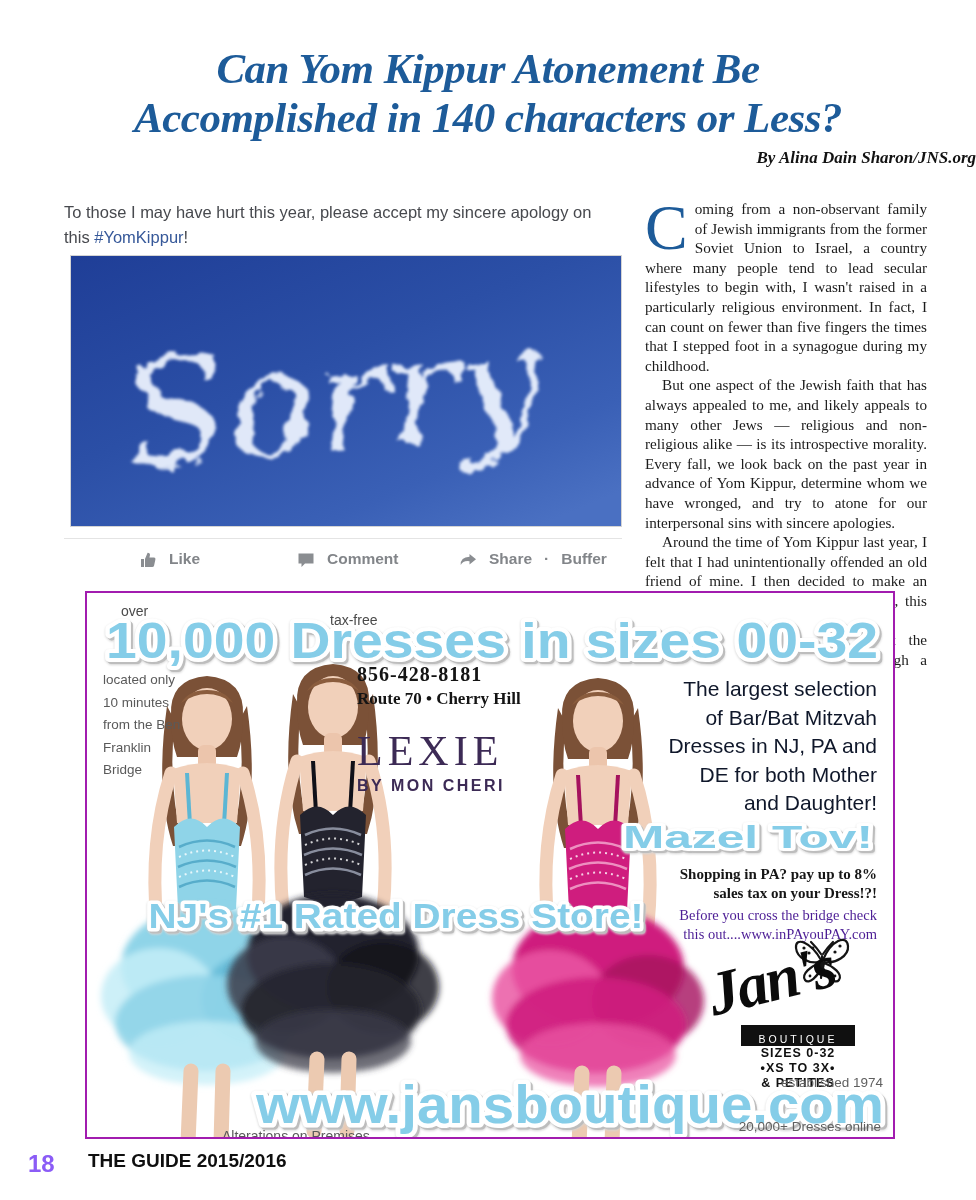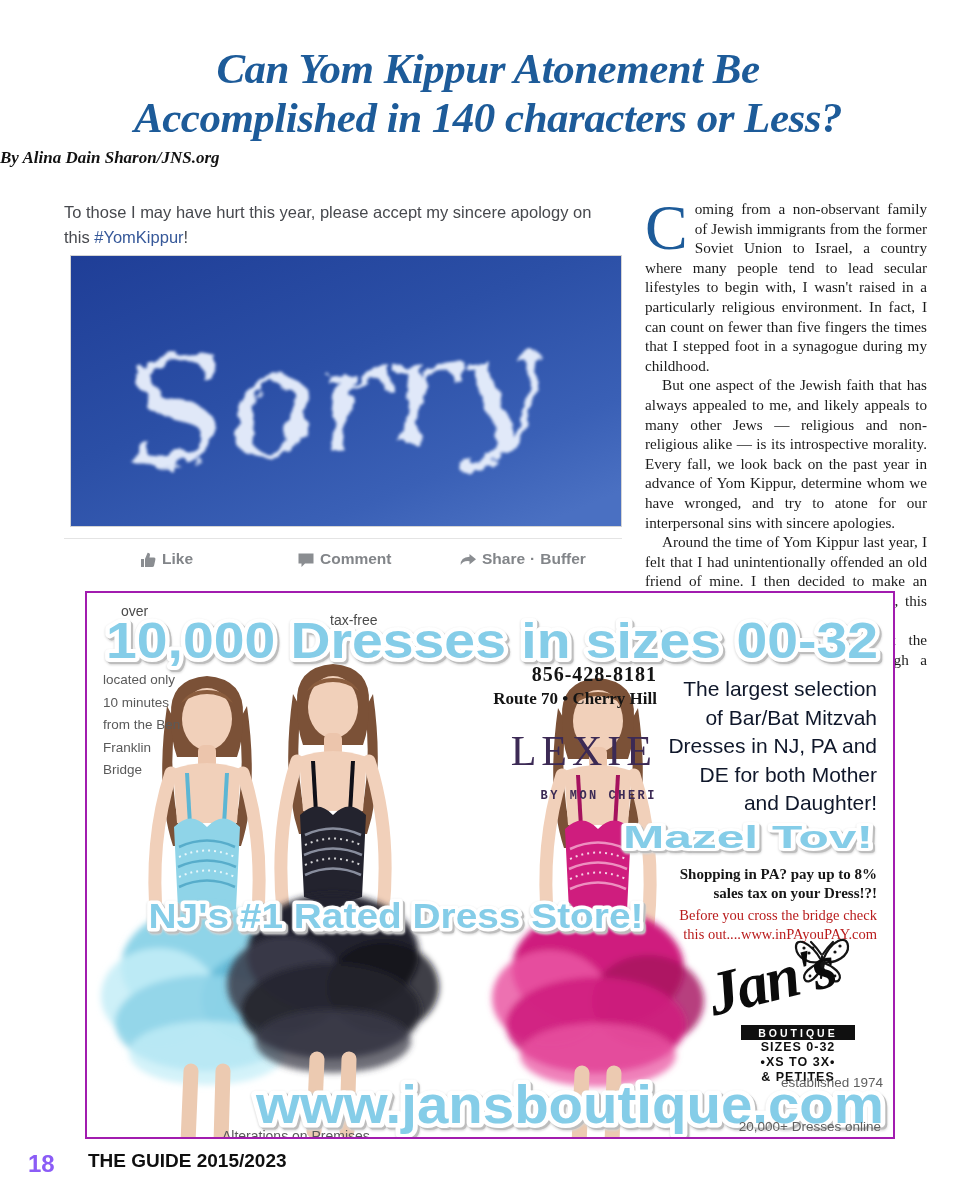--- a/index.html
+++ b/index.html
@@ -10,21 +10,21 @@
     font-family:"Liberation Sans", sans-serif;
   }
   
   .title {
     position:absolute; top:44px; left:0; width:100%;
     text-align:center; color:#1d5b99;
     font-family:"Liberation Serif", serif; font-style:italic; font-weight:bold;
     font-size:43px; line-height:49px; letter-spacing:-0.5px;
   }
   .byline {
-    position:absolute; top:148px; left:0; width:100%; text-align:left;
+    position:absolute; top:148px; left:0; width:100%; text-align:right;
     font-family:"Liberation Serif", serif; font-style:italic; font-weight:bold;
     font-size:17px; color:#121212;
   }
   
   .fb-post { position:absolute; left:64px; top:200px; width:560px; }
   .fb-text {
     font-size:16.5px; line-height:25px; color:#47494e; width:552px;
   }
   .fb-hashtag { color:#365899; }
   .fb-photo {
@@ -32,21 +32,21 @@
     border:1px solid #d4d4d4;
   }
   .fb-photo svg { display:block; width:100%; height:100%; }
   .fb-divider {
     position:absolute; left:0; top:338px; width:558px; height:1px; background:#e4e4e4;
   }
   .fb-actions {
     position:absolute; left:0; top:350px; width:558px; height:24px;
     color:#828589; font-weight:bold; font-size:15.5px;
   }
-  .fb-action { position:absolute; display:flex; align-items:center; gap:5px; cursor:pointer; }
+  .fb-action { position:absolute; display:flex; align-items:center; gap:12px; cursor:pointer; }
   .fb-action svg { display:block; }
   .fb-sep { color:#828589; font-weight:bold; }
   
   .article { position:absolute; left:645px; top:199px; width:282px; }
   .article p {
     font-family:"Liberation Serif", serif; font-size:15.2px; line-height:19.6px;
     color:#1b1b1b; text-align:justify; text-indent:17px;
   }
   .article p.first { text-indent:0; }
   .dropcap {
@@ -66,47 +66,47 @@
     fill:#85cde8; stroke:#ffffff; paint-order:stroke; stroke-linejoin:round;
   }
   .ad-headline { left:8px; top:20px; width:794px; height:58px; }
   .ad-location { position:absolute; left:16px; top:76px; width:120px;
     font-size:13.5px; line-height:22.5px; color:#5a5a5a; }
   .girls { position:absolute; left:8px; top:62px; width:640px; height:486px; }
   .arm { fill:none; stroke:#f1d0ba; stroke-width:13; stroke-linecap:round; }
   .leg { stroke:#eccab1; stroke-width:15; stroke-linecap:round; }
   .sq  { fill:none; stroke:var(--sq); stroke-width:2.5; opacity:.85; }
   .sq2 { fill:none; stroke:#ffffff; stroke-width:2; stroke-dasharray:2 4; opacity:.8; }
-  .ad-contact { position:absolute; left:270px; top:70px; width:300px; text-align:right; }
+  .ad-contact { position:absolute; left:270px; top:70px; width:300px; text-align:left; }
   .ad-phone { font-family:"Liberation Serif", serif; font-weight:bold; font-size:20px; color:#141414; letter-spacing:1px; }
   .ad-address { font-family:"Liberation Serif", serif; font-weight:bold; font-size:17px; color:#141414; margin-top:3px; }
   .ad-appt { font-size:14px; color:#8a8a8a; line-height:20px; margin-top:3px; }
   .ad-brand { font-family:"Liberation Serif", serif; font-size:42px; color:#3c2a55; letter-spacing:5px; margin-top:18px; }
-  .ad-brand-sub { font-family:Liberation Mono, monospace; font-size:12px; font-weight:bold; color:#3c2a55; letter-spacing:2.5px; margin-top:14px; }
+  .ad-brand-sub { font-family:Liberation Sans, sans-serif; font-size:16px; font-weight:bold; color:#3c2a55; letter-spacing:2.5px; margin-top:2px; }
   .ad-selection {
     position:absolute; right:16px; top:82px; width:270px; text-align:right;
     font-size:21px; line-height:28.5px; color:#0f172a;
   }
   .ad-mazel { right:10px; top:223px; width:280px; height:42px; }
   .ad-taxwarn {
     position:absolute; right:16px; top:272px; width:280px; text-align:right;
     font-family:"Liberation Serif", serif; font-weight:bold; font-size:15px; line-height:19px; color:#161616;
   }
   .ad-bridge {
     position:absolute; right:16px; top:313px; width:280px; text-align:right;
-    font-family:"Liberation Serif", serif; font-size:14.5px; line-height:19px; color:#b91c1c;
+    font-family:"Liberation Serif", serif; font-size:14.5px; line-height:19px; color:#4c1d95;
   }
   .ad-butterfly { position:absolute; right:40px; top:333px; width:62px; height:62px; }
   .ad-jans {
     position:absolute; right:58px; top:352px;
     font-family:"Liberation Serif", serif; font-style:italic; font-weight:bold;
     font-size:62px; color:#0b0b0b; transform:rotate(-14deg); letter-spacing:-2px;
   }
   .ad-logoblock { position:absolute; right:38px; top:432px; width:114px; text-align:center; }
-  .ad-boutique { background:#101010; color:#ffffff; font-size:10.5px; font-weight:bold; letter-spacing:3px; padding:2px 0 1px; }
+  .ad-boutique { background:#101010; color:#ffffff; font-size:10.5px; font-weight:normal; letter-spacing:3px; padding:8px 0 1px; }
   .ad-sizes { font-size:12.5px; font-weight:bold; color:#101010; letter-spacing:1px; line-height:15px; }
   .ad-established { position:absolute; right:10px; top:482px; font-size:13.5px; color:#5f5f5f; }
   .ad-rated { left:52px; top:300px; width:515px; height:44px; }
   .ad-site { left:158px; top:478px; width:650px; height:66px; }
   .ad-online { position:absolute; right:12px; top:526px; font-size:13.5px; color:#5f5f5f; }
   .ad-alterations { position:absolute; left:135px; top:516px; font-size:14px; color:#5a5a5a;margin-top:19px; }
   
   .footer-num { position:absolute; left:28px; top:1150px; font-size:24px; font-weight:bold; color:#8b5cf6; }
   .footer-pub { position:absolute; left:88px; top:1150px; font-size:19px; font-weight:bold; color:#0f0f0f; }
 </style>
@@ -353,15 +353,15 @@
 
     <svg class="bubble-svg ad-site" viewBox="0 0 650 66">
       <text class="bubble" x="325" y="52" text-anchor="middle" font-size="53" stroke-width="9" textLength="628" lengthAdjust="spacingAndGlyphs">www.jansboutique.com</text>
     </svg>
 
     <div class="ad-alterations">Alterations on Premises</div>
     <div class="ad-online">20,000+ Dresses online</div>
   </div>
 
   <div class="footer-num">18</div>
-  <div class="footer-pub">THE GUIDE 2015/2023</div>
+  <div class="footer-pub">THE GUIDE 2015/2016</div>
 
 </div>
 
 </body></html>

